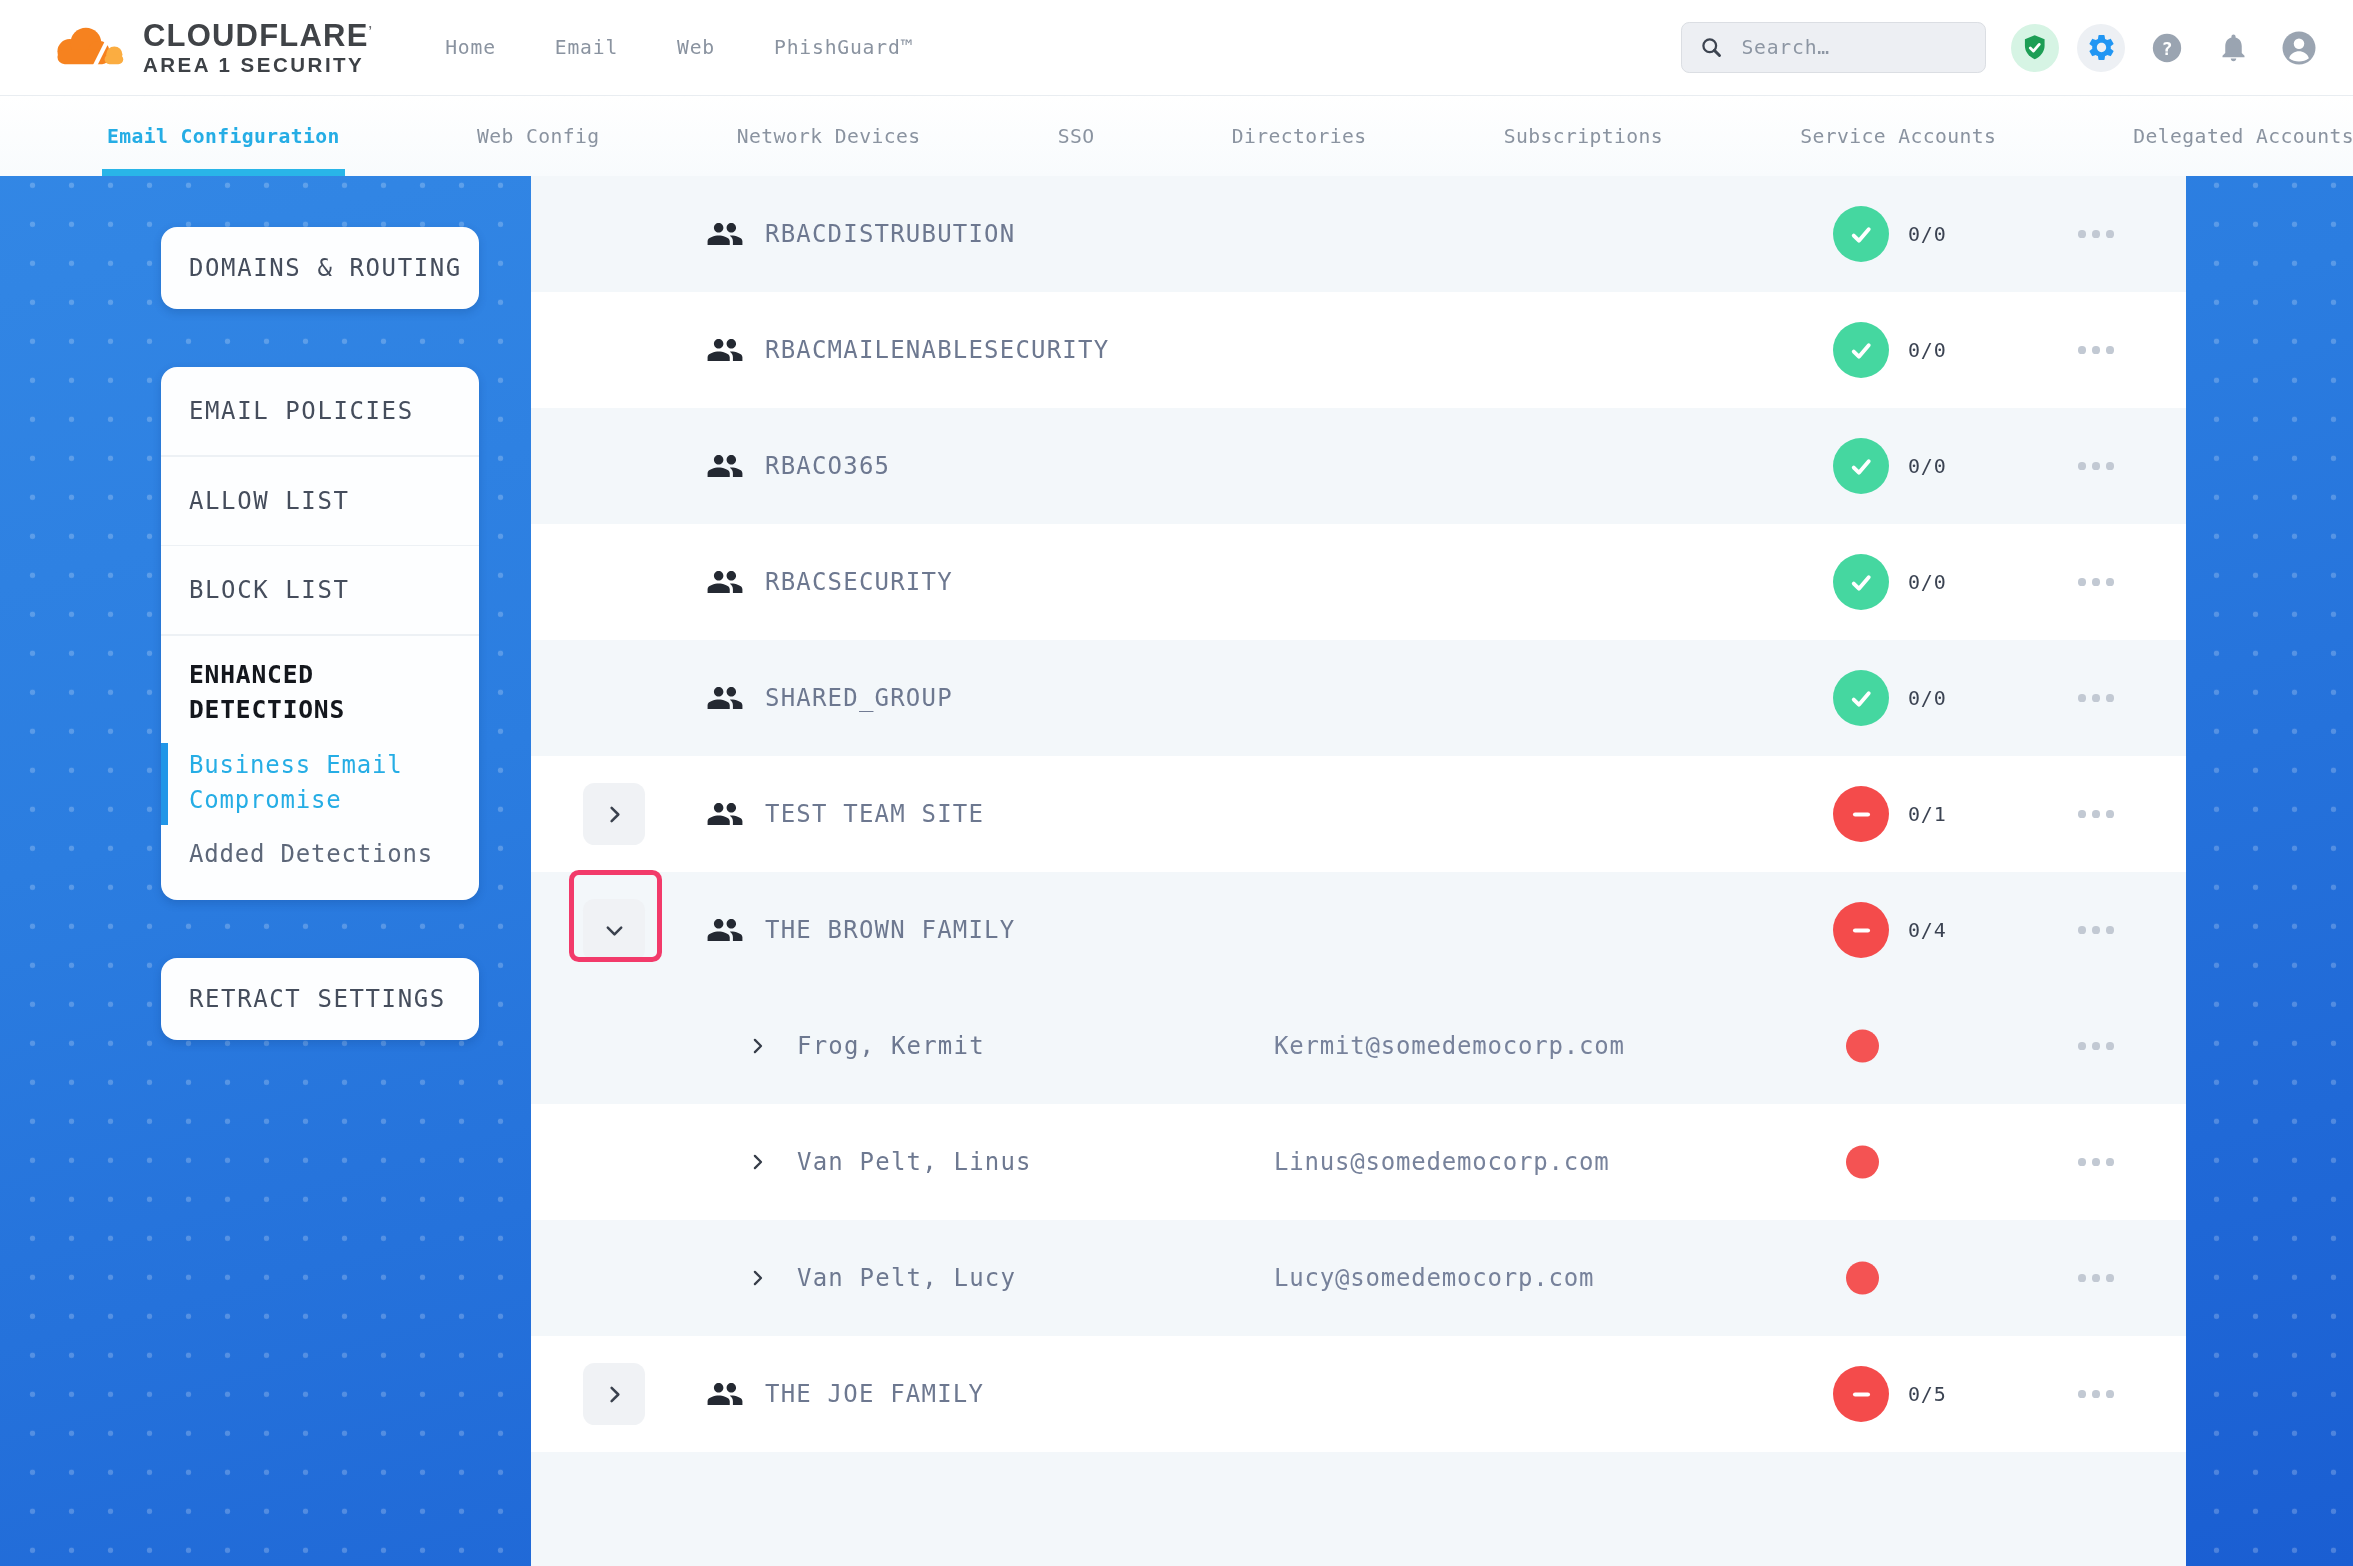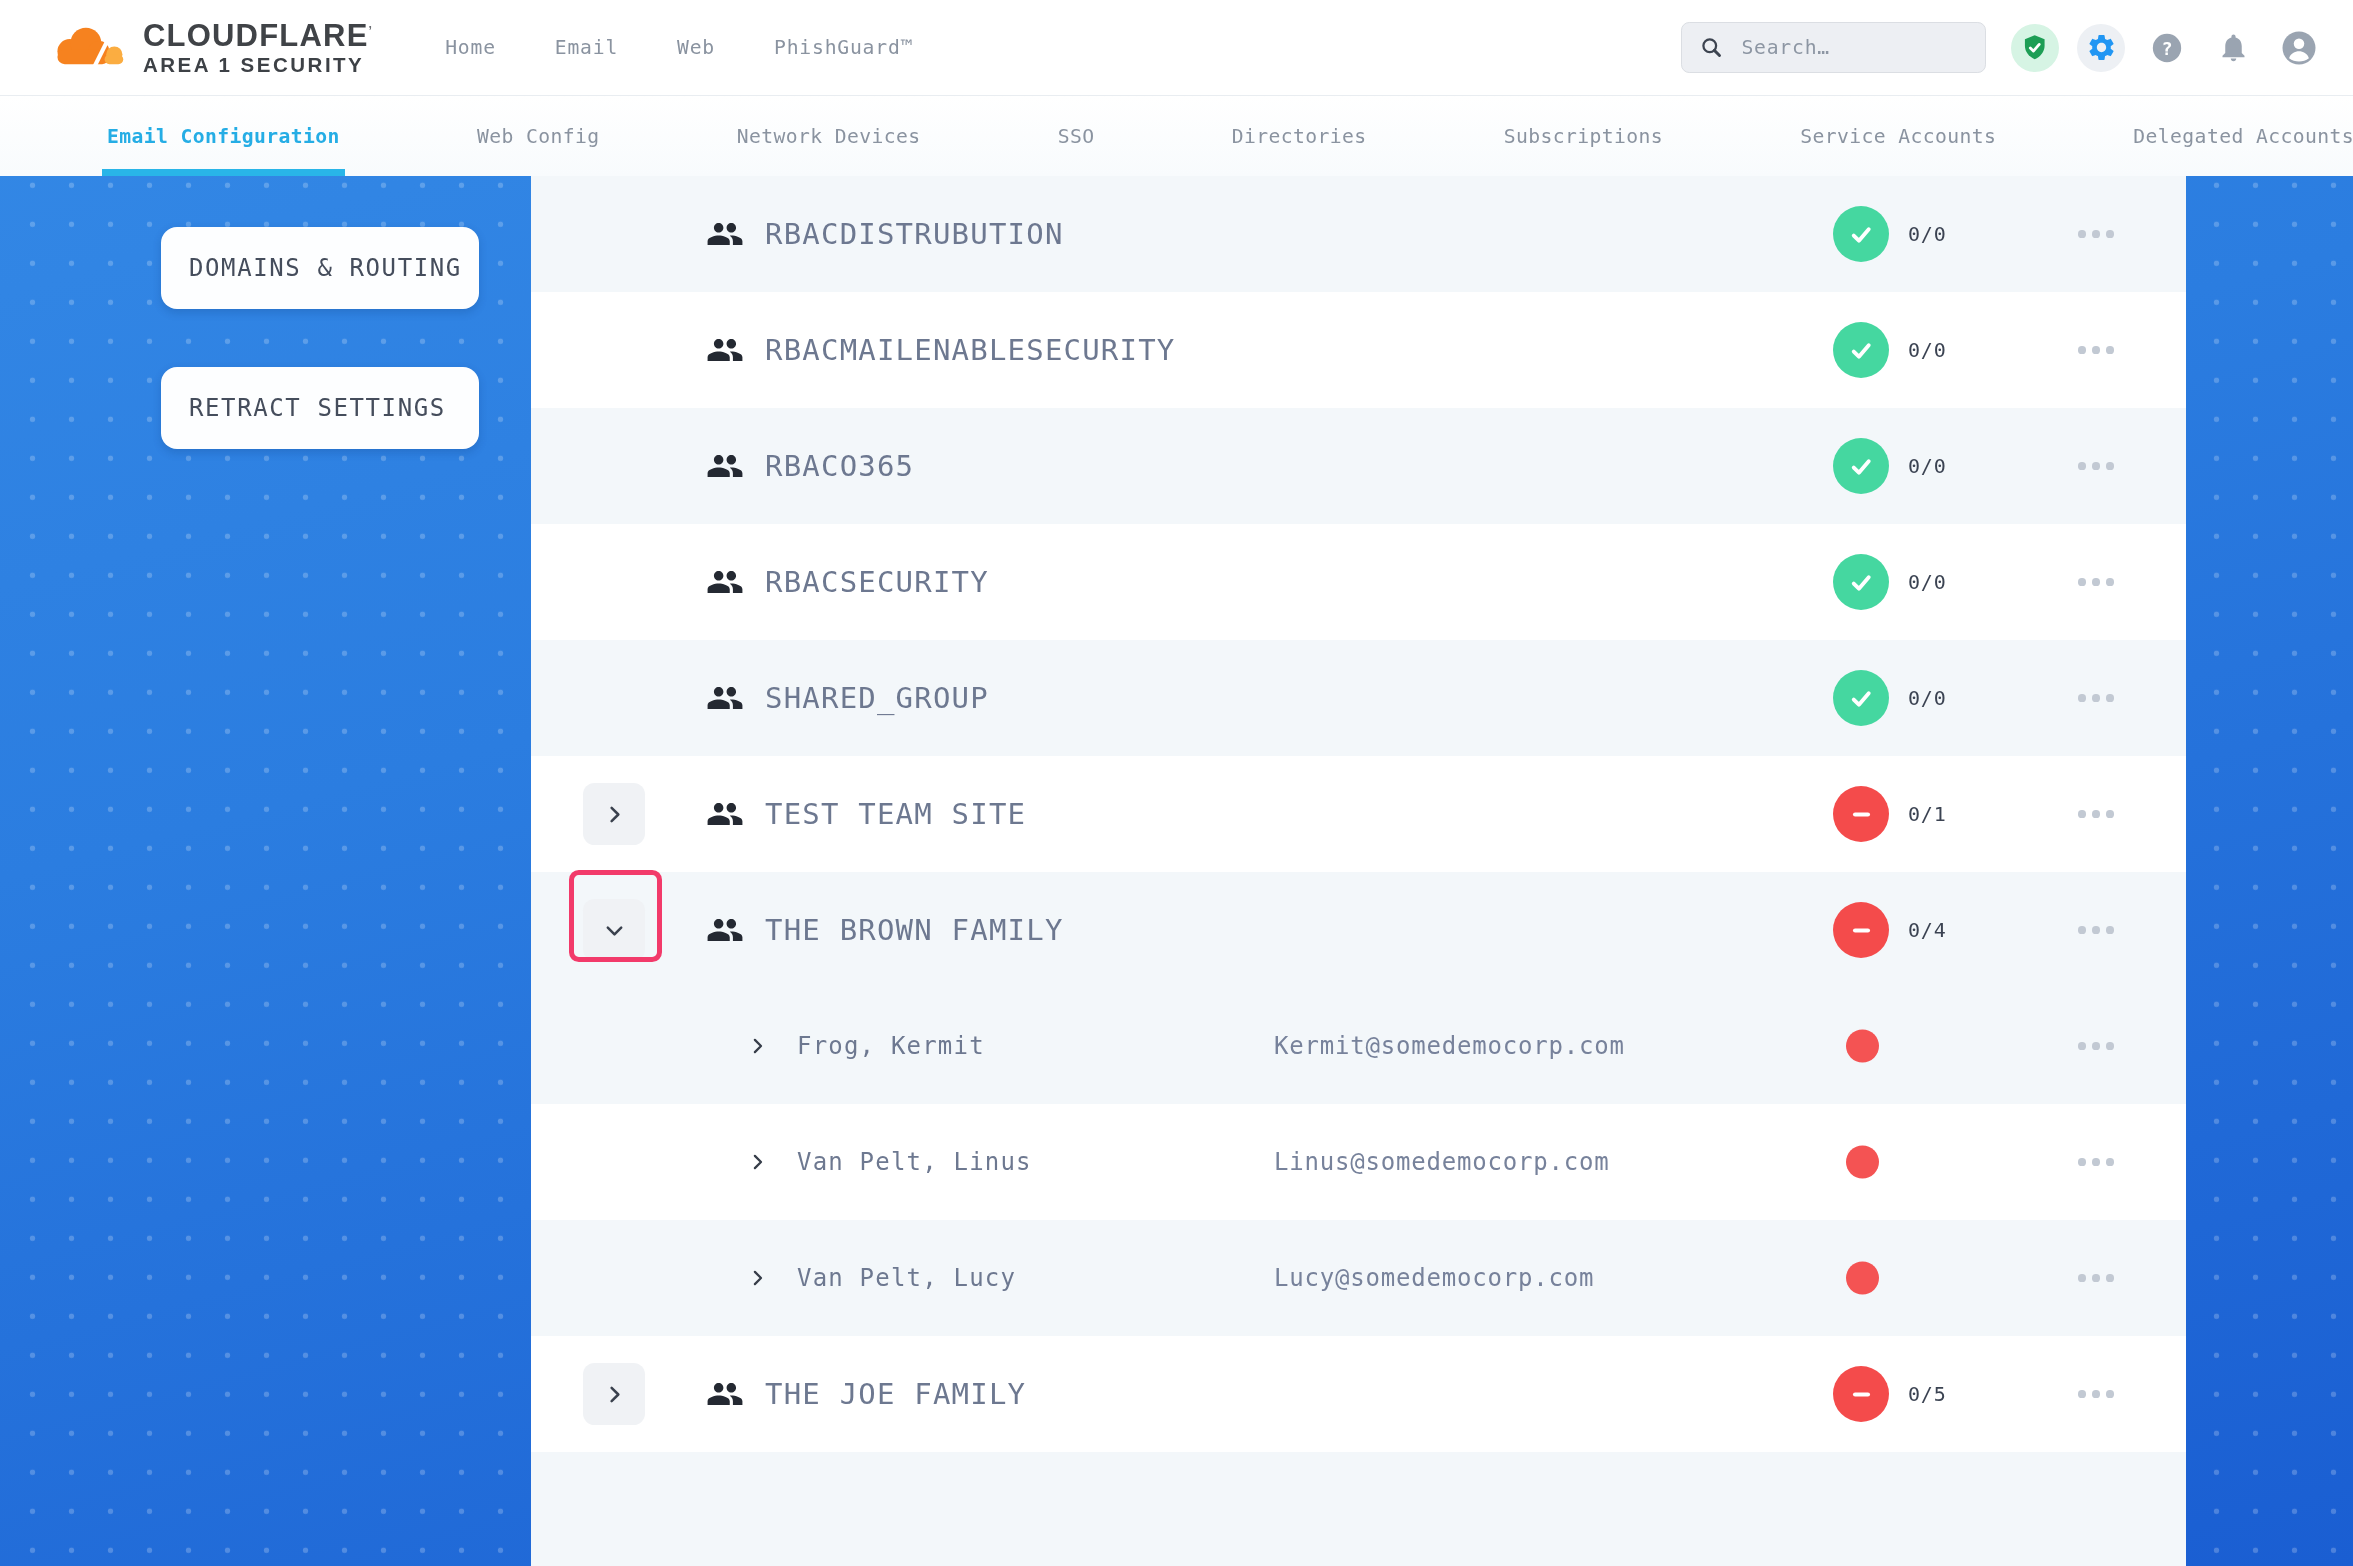--- a/index.html
+++ b/index.html
@@ -76,21 +76,21 @@
     position:absolute;left:52px;top:50%;transform:translateY(-50%);
     width:62px;height:62px;border-radius:11.5px;border:none;background:#f0f2f5;
     display:flex;align-items:center;justify-content:center;cursor:pointer;padding:0;color:#3a414d;
   }
   .expand-btn svg{width:23px;height:23px;}
   .annotation-box{position:absolute;left:38px;top:-2.5px;width:93px;height:92px;
     border:5.7px solid #F23A6A;border-radius:9.8px;z-index:4;pointer-events:none;}
   .group-icon{position:absolute;left:175px;top:50%;transform:translateY(-50%);width:38px;height:38px;}
   .group-icon svg{width:38px;height:38px;display:block;}
   .group-name{position:absolute;left:234px;top:50%;transform:translateY(-50%);
-    font-size:29px;letter-spacing:1.2px;color:#6d7890;white-space:nowrap;}
+    font-size:24px;letter-spacing:1.2px;color:#6d7890;white-space:nowrap;}
   .member-chevron{position:absolute;left:216px;top:50%;transform:translateY(-50%);
     width:21px;height:21px;color:#363d49;cursor:pointer;}
   .member-chevron svg{width:21px;height:21px;display:block;}
   .member-name{position:absolute;left:266px;top:50%;transform:translateY(-50%);
     font-size:24px;letter-spacing:1.2px;color:#6d7890;white-space:nowrap;}
   .member-email{position:absolute;left:743px;top:50%;transform:translateY(-50%);
     font-size:24px;letter-spacing:0.8px;color:#77829b;white-space:nowrap;}
   .status{position:absolute;left:1302px;top:50%;transform:translateY(-50%);
     width:56px;height:56px;border-radius:50%;display:flex;align-items:center;justify-content:center;}
   .status.ok{background:#45d7a0;}
@@ -186,20 +186,31 @@
       <div class="sub-tab">Directories</div>
       <div class="sub-tab">Subscriptions</div>
       <div class="sub-tab">Service Accounts</div>
       <div class="sub-tab">Delegated Accounts</div>
     </nav>
 
   <aside class="sidebar">
       <div class="side-card first">
         <div class="side-title">DOMAINS &amp; ROUTING</div>
       </div>
+      <div class="side-card multi">
+        <div class="side-title">EMAIL POLICIES</div>
+        <div class="divider"></div>
+        <div class="side-title">ALLOW LIST</div>
+        <div class="divider"></div>
+        <div class="side-title">BLOCK LIST</div>
+        <div class="divider"></div>
+        <div class="side-section">ENHANCED DETECTIONS</div>
+        <div class="side-link active">Business Email Compromise</div>
+        <div class="side-link muted">Added Detections</div>
+      </div>
       <div class="side-card">
         <div class="side-title">RETRACT SETTINGS</div>
       </div>
     </aside>
 
   <main class="main-panel">
       <div class="row light">
         <span class="group-icon">
           <svg viewBox="0 0 24 24">
             <path fill="#242932" d="M16 11c1.66 0 2.99-1.34 2.99-3S17.66 5 16 5c-1.66 0-3 1.34-3 3s1.34 3 3 3zm-8 0c1.66 0 2.99-1.34 2.99-3S9.66 5 8 5C6.34 5 5 6.34 5 8s1.34 3 3 3zm0 2c-2.33 0-7 1.17-7 3.5V19h14v-2.5c0-2.33-4.67-3.5-7-3.5zm8 0c-.29 0-.62.02-.97.05 1.16.84 1.97 1.97 1.97 3.45V19h6v-2.5c0-2.33-4.67-3.5-7-3.5z"></path>

